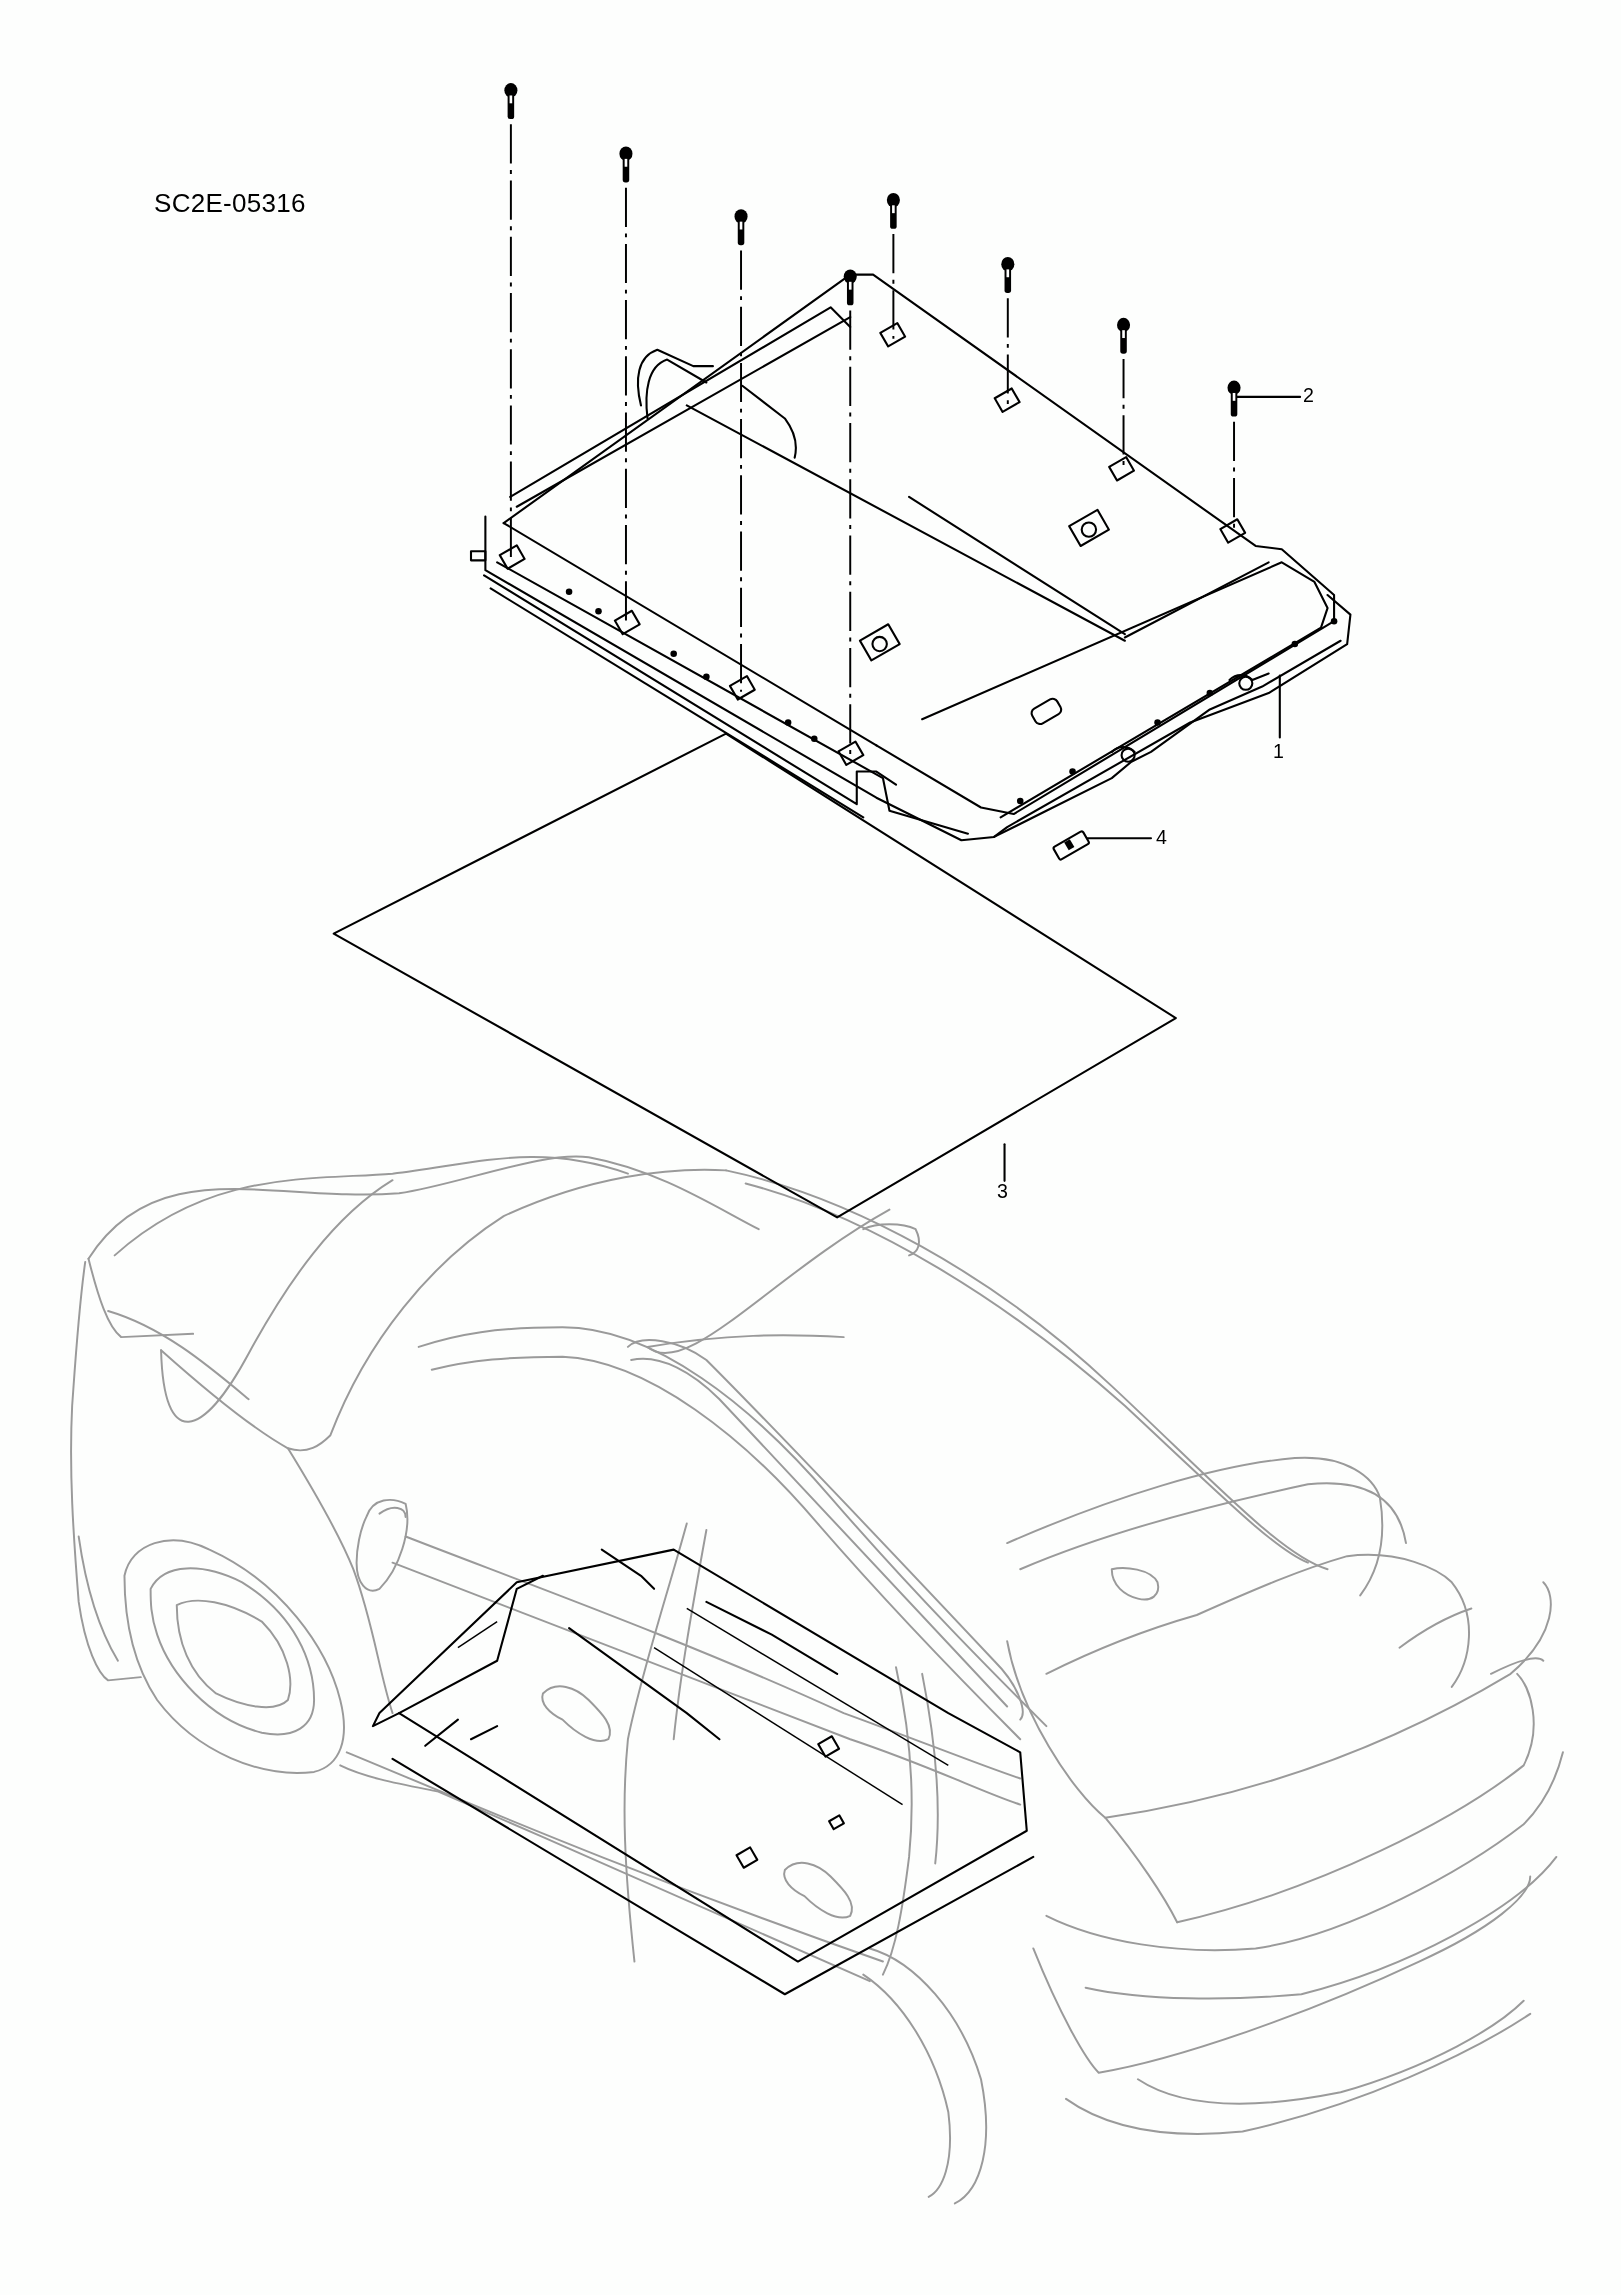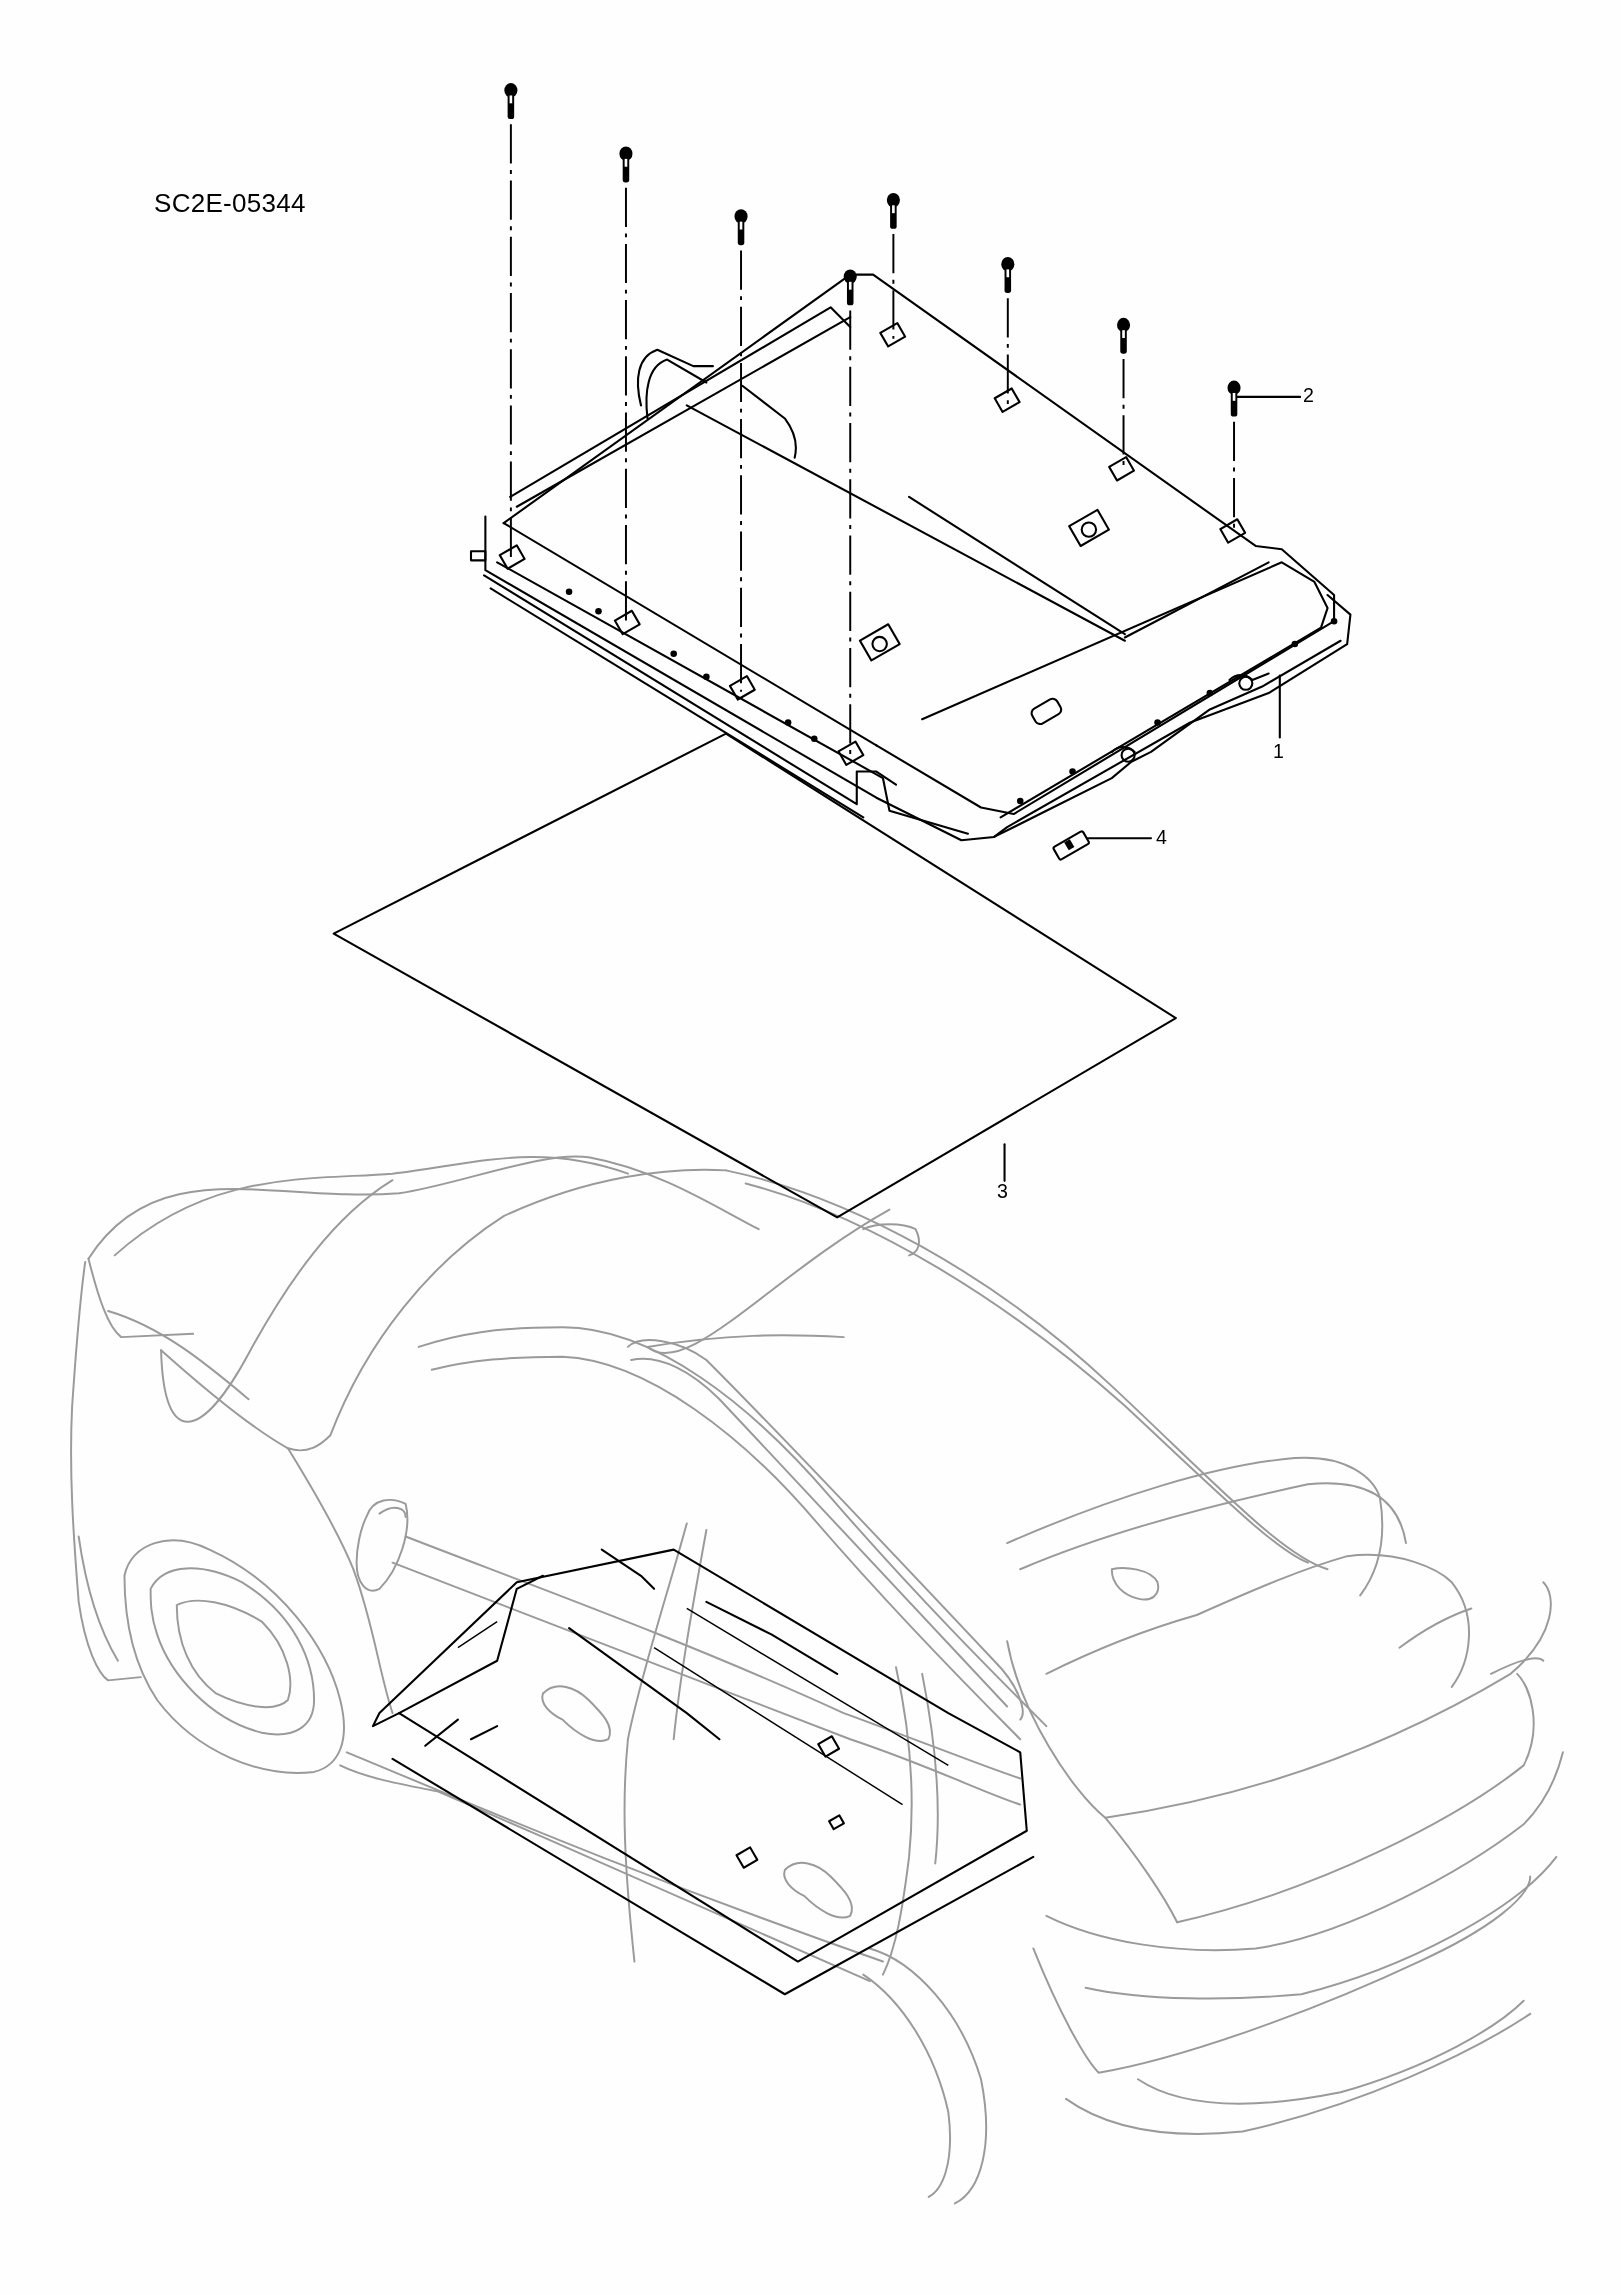--- a/index.html
+++ b/index.html
@@ -19,21 +19,21 @@
   .thin { fill: none; stroke: #000; stroke-width: 2.2; }
   .dash { fill: none; stroke: #000; stroke-width: 3; stroke-dasharray: 60 10 6 10; }
   .bolt-head { fill: #000; }
   .solid { fill: #000; }
 </style>
 </head>
 <body>
 
 <div id="diagram">
 
-  <div class="title">SC2E-05344</div>
+  <div class="title">SC2E-05316</div>
 
   <svg width="1622" height="2295" viewBox="0 0 2480 3510" xmlns="http://www.w3.org/2000/svg">
 
     <g>
 
       <path class="car" d="M135,1925 C240,1760 420,1840 610,1825 C700,1812 830,1760 900,1770 C1010,1790 1100,1850 1160,1880"></path>
       <path class="car" d="M175,1920 C320,1790 470,1805 600,1795 C720,1782 820,1745 960,1795"></path>
 
       <path class="car" d="M135,1925 C150,1985 165,2030 185,2045 L295,2040"></path>
       <path class="car" d="M130,1930 C120,2000 115,2080 110,2150 C105,2250 112,2350 120,2450 C130,2520 150,2560 165,2570 L215,2565"></path>

